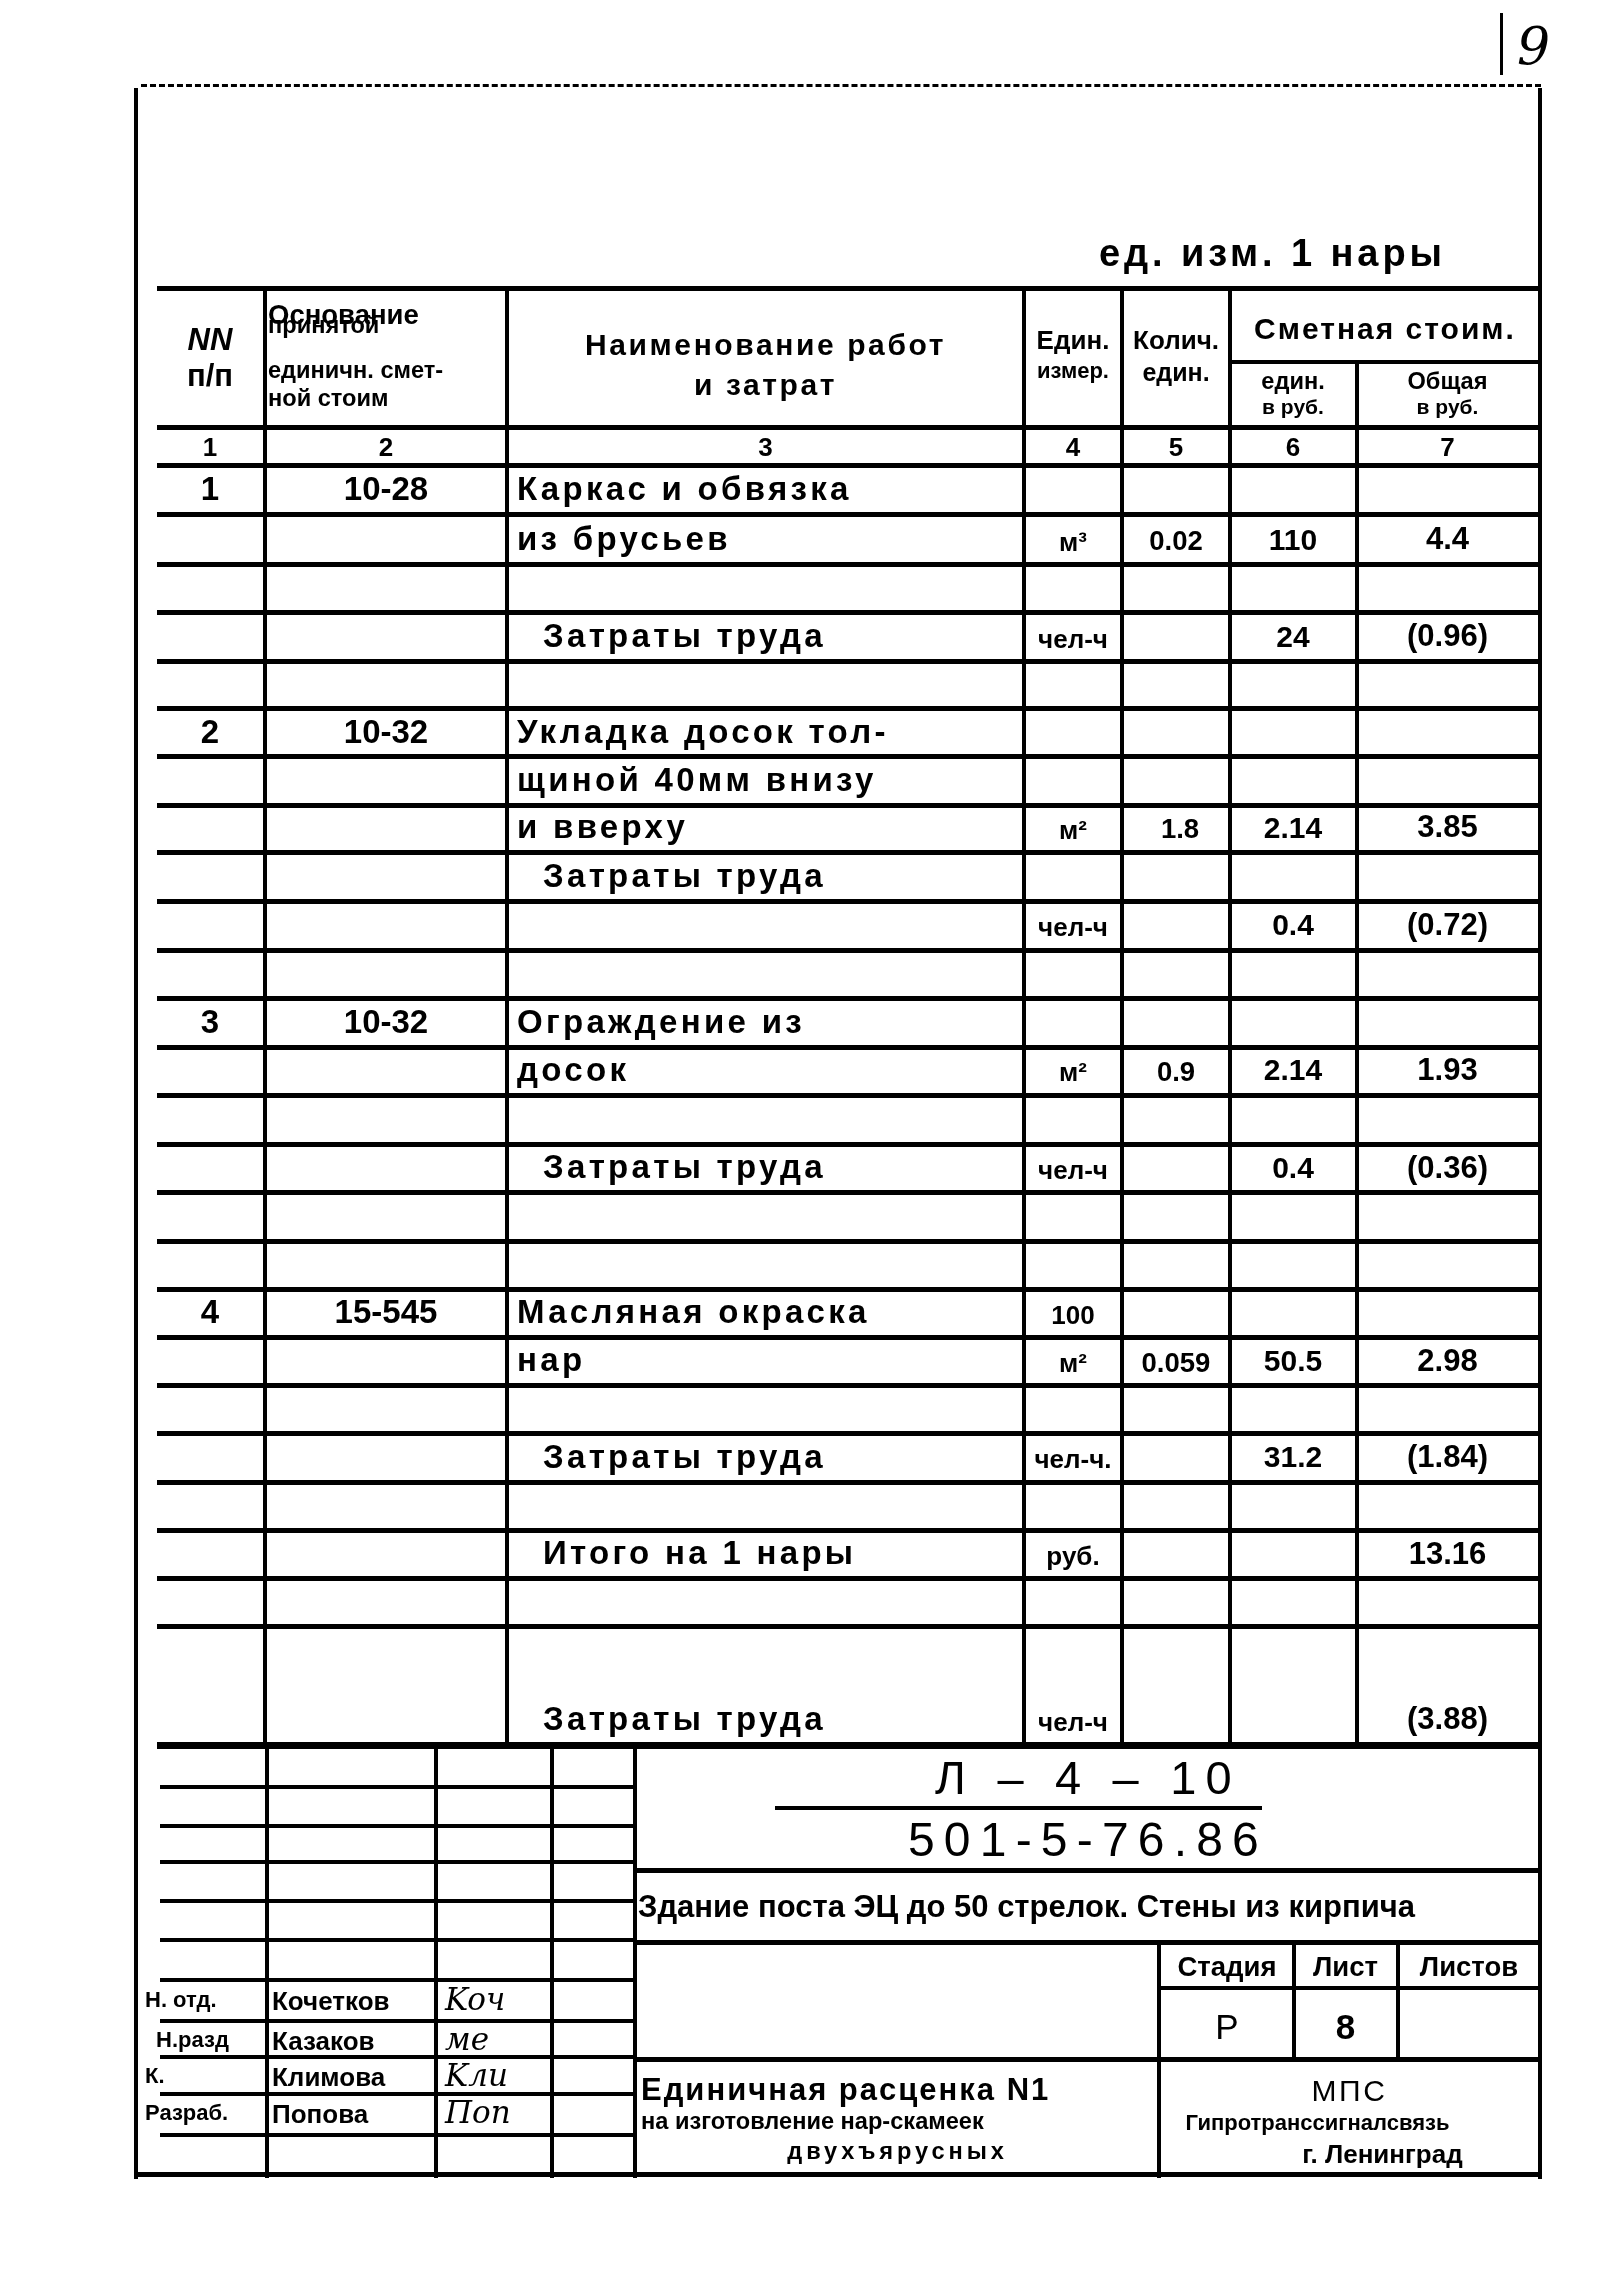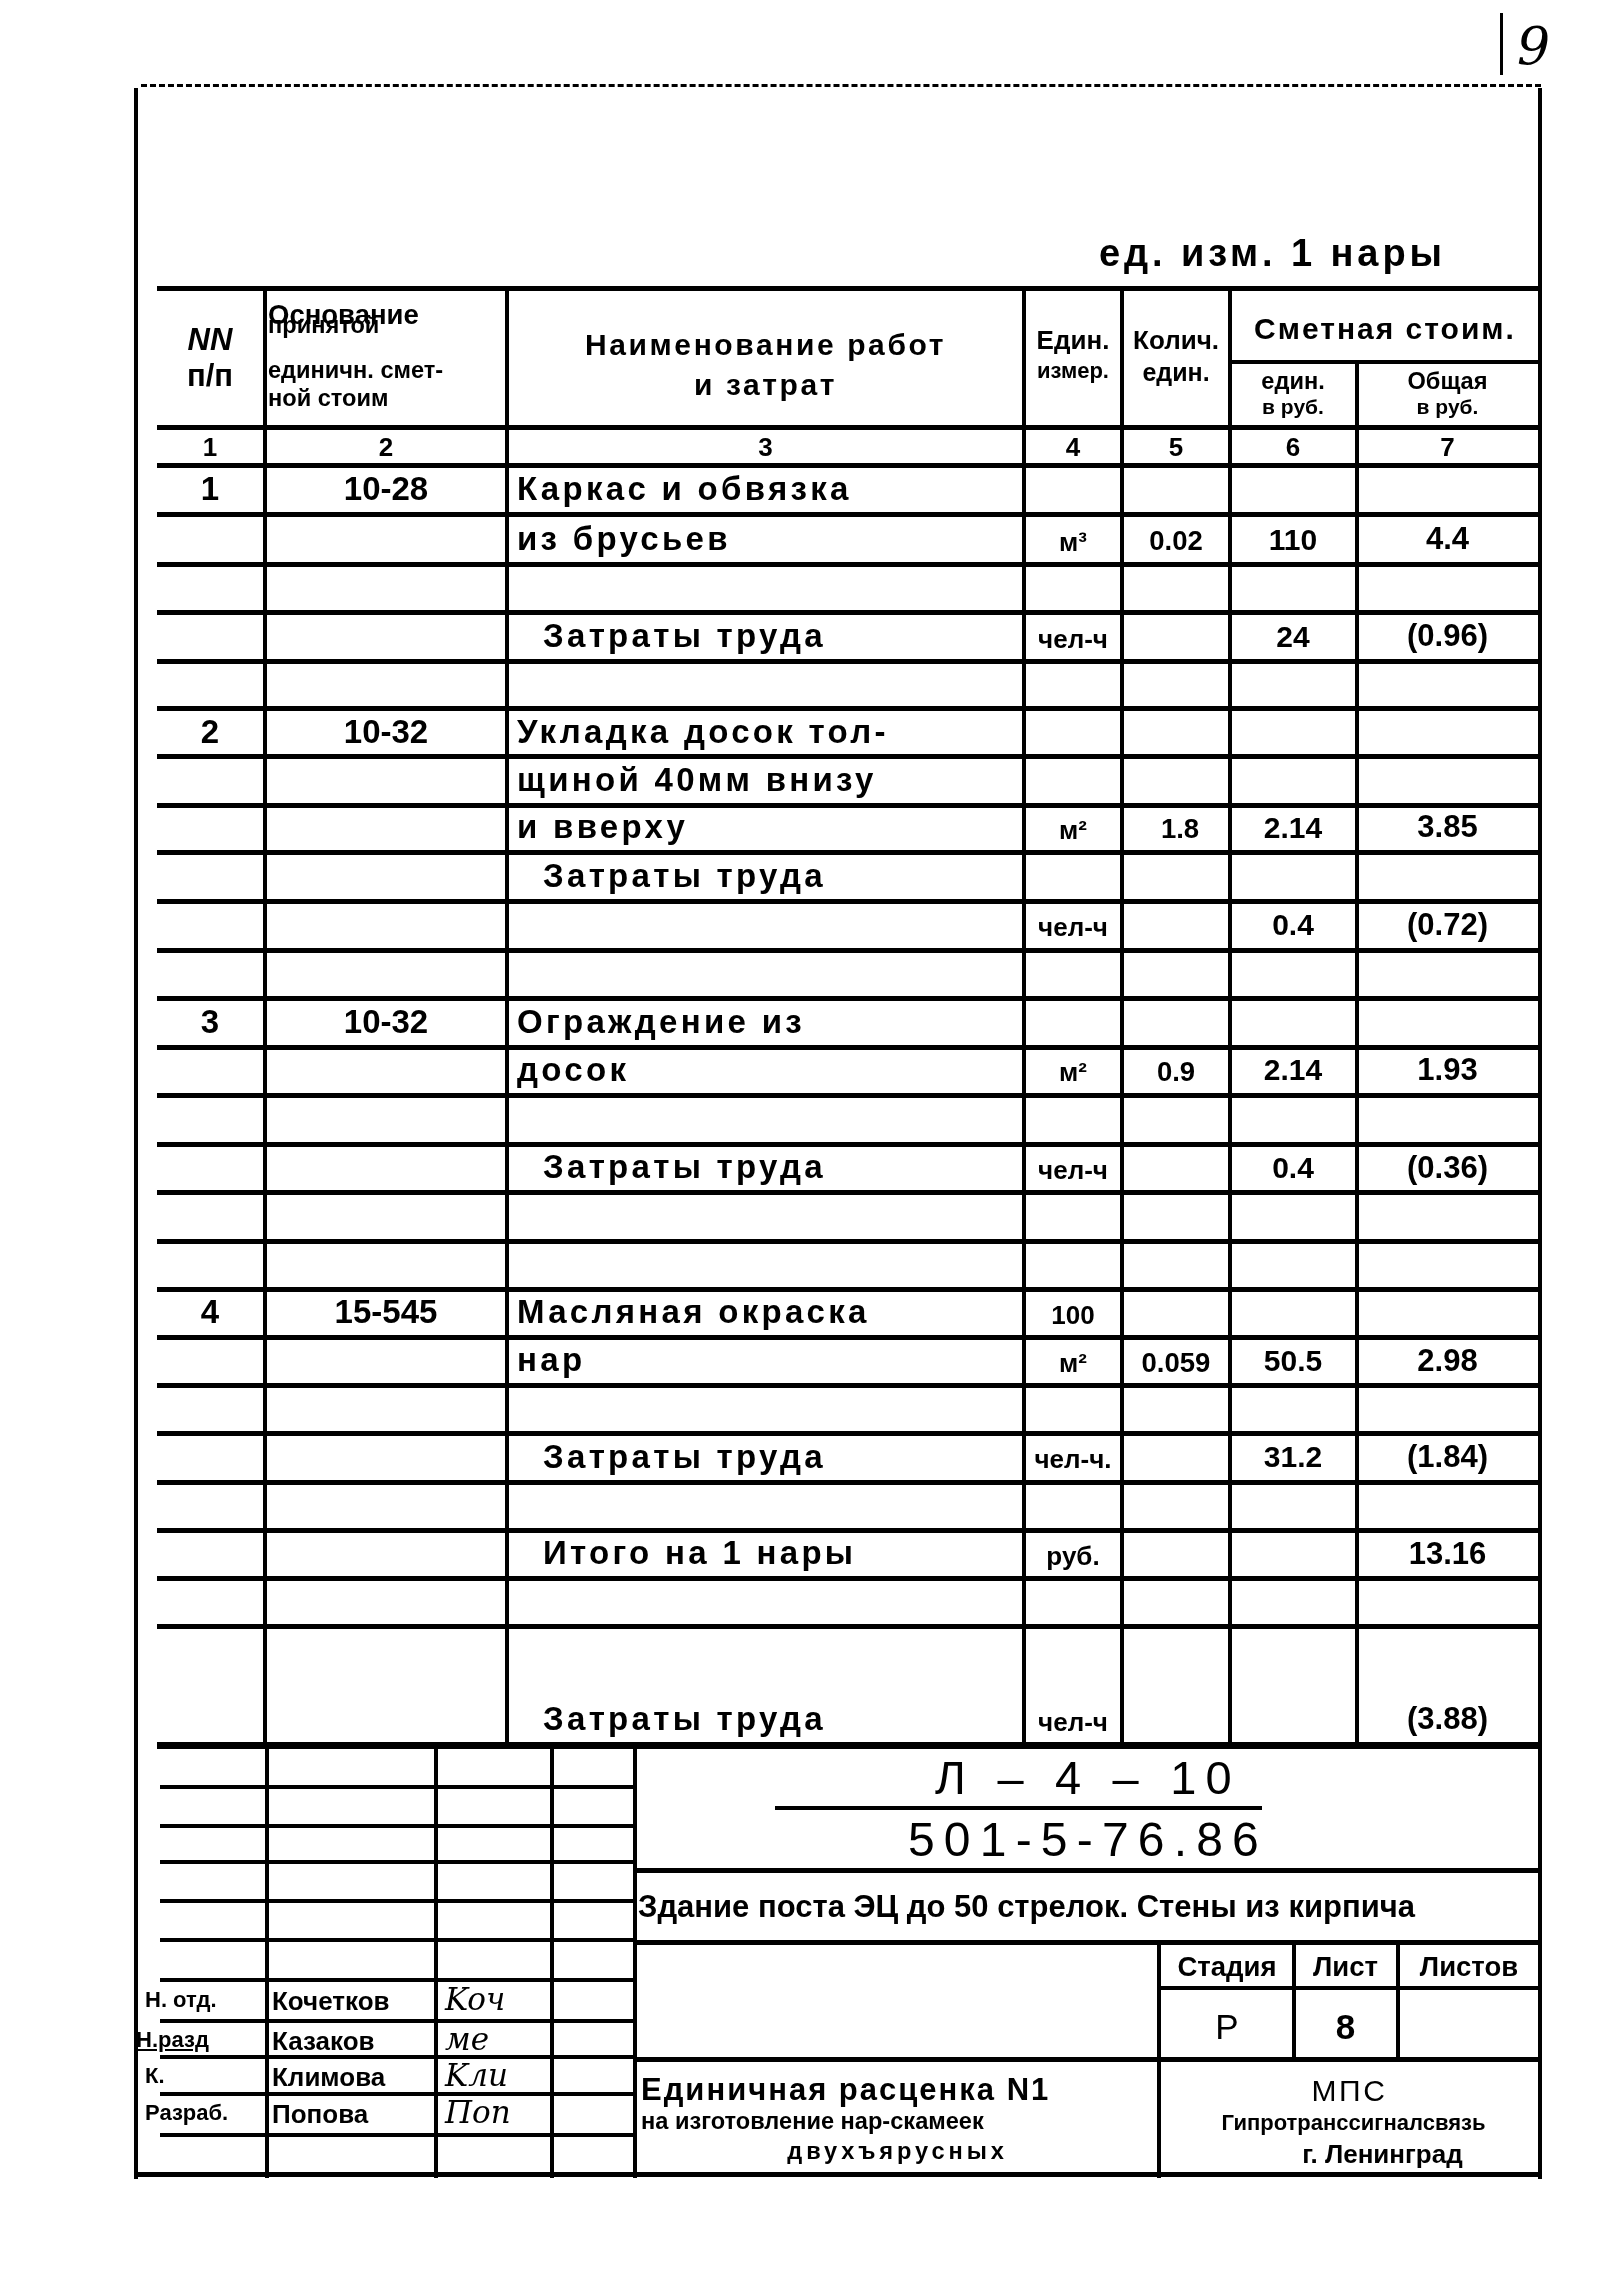--- a/index.html
+++ b/index.html
@@ -365,31 +365,31 @@
   <div class="t c" style="left:1400px; top:1953px; width:138px; font-size:27.5px;">Листов</div>
   <div class="t c" style="left:1161px; top:2009px; width:132px; font-size:35px; font-weight:normal;">Р</div>
   <div class="t c" style="left:1296px; top:2009px; width:99px; font-size:35px;">8</div>
   <div class="t c" style="left:1400px; top:2009px; width:138px; font-size:35px;"></div>
 
   <div class="t" style="left:641px; top:2074px; font-size:31px; letter-spacing:2px;">Единичная расценка N1</div>
   <div class="t" style="left:641px; top:2110px; font-size:23.6px;">на изготовление нар-скамеек</div>
   <div class="t c" style="left:638px; top:2140px; width:519px; font-size:23.6px; letter-spacing:3.9px;">двухъярусных</div>
 
   <div class="t c" style="left:1161px; top:2076px; width:377px; font-size:30px; font-weight:normal; letter-spacing:2.6px;">МПС</div>
-  <div class="t c" style="left:1161px; top:2112px; width:313px; font-size:22px;padding-left:36px;">Гипротранссигналсвязь</div>
+  <div class="t c" style="left:1161px; top:2112px; width:313px; font-size:22px;">Гипротранссигналсвязь</div>
   <div class="t c" style="left:1161px; top:2141px; width:443px; font-size:26px;">г. Ленинград</div>
 
   <div id="sigs">
       <div>
         <div class="t" style="left: 145px; top: 1989px; font-size: 22px;">Н. отд.</div>
         <div class="t" style="left: 272px; top: 1988px; font-size: 26px;">Кочетков</div>
         <div class="t sig" style="left: 445px; top: 1984px;">Koч</div>
       </div>
       <div>
-        <div class="t" style="left: 136px; top: 2029px; font-size: 22px; text-decoration: underline;">Н.разд</div>
+        <div class="t" style="left: 156px; top: 2029px; font-size: 22px;">Н.разд</div>
         <div class="t" style="left: 272px; top: 2028px; font-size: 26px;">Казаков</div>
         <div class="t sig" style="left: 445px; top: 2024px;">ме</div>
       </div>
       <div>
         <div class="t" style="left: 145px; top: 2065px; font-size: 22px;">К.</div>
         <div class="t" style="left: 272px; top: 2064px; font-size: 26px;">Климова</div>
         <div class="t sig" style="left: 445px; top: 2060px;">Kлu</div>
       </div>
       <div>
         <div class="t" style="left: 145px; top: 2102px; font-size: 22px;">Разраб.</div>

